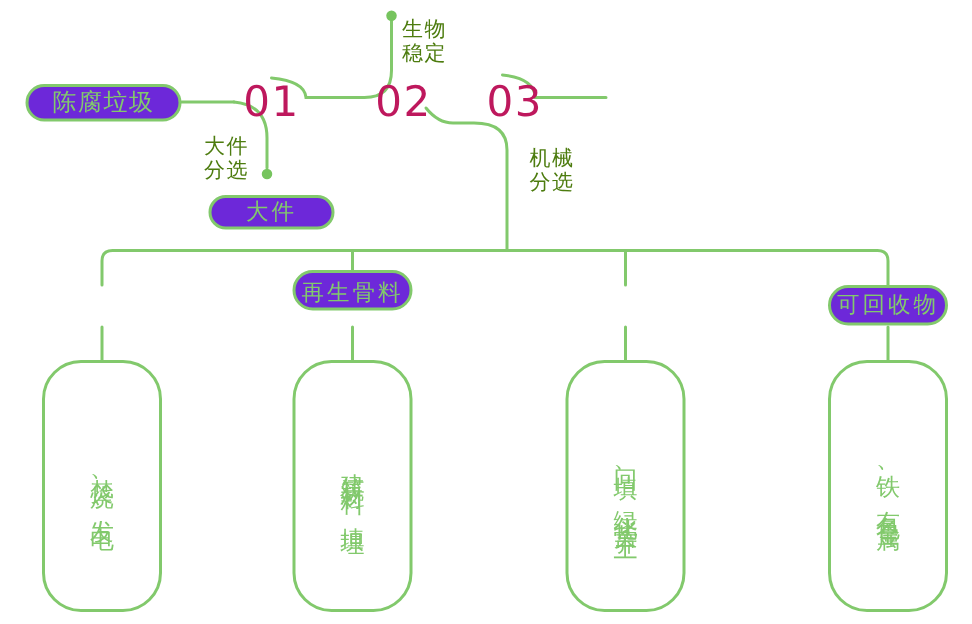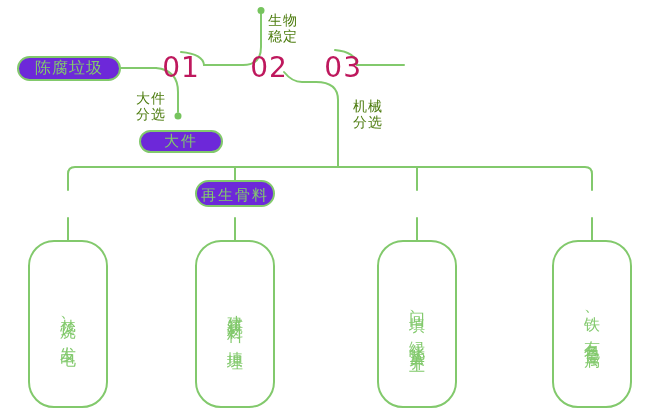--- a/index.html
+++ b/index.html
@@ -82,20 +82,23 @@
   <div class="abs lbl" style="left:353px;top:88px;margin-top:10px;">机械
 分选</div>
 
   <div class="abs pill" style="left:139px;top:130px;width:84px;height:23px;border-radius:12px;">
     <span>大件</span>
   </div>
 
   <div class="abs pill" style="left:195px;top:180px;width:80px;height:27px;align-items:flex-end;">
     <span>再生骨料</span>
   </div>
+  <div class="abs pill" style="left:552px;top:190px;width:80px;height:27px;">
+    <span>可回收物</span>
+  </div>
 
   <div class="abs vbox" style="left:28px;top:240px;width:80px;height:168px;">
     <span class="vtext">焚烧、发电</span>
   </div>
   <div class="abs vbox" style="left:195px;top:240px;width:80px;height:168px;">
     <span class="vtext">建筑材料、填埋</span>
   </div>
   <div class="abs vbox" style="left:377px;top:240px;width:80px;height:168px;">
     <span class="vtext">回填、绿化营养土</span>
   </div>

